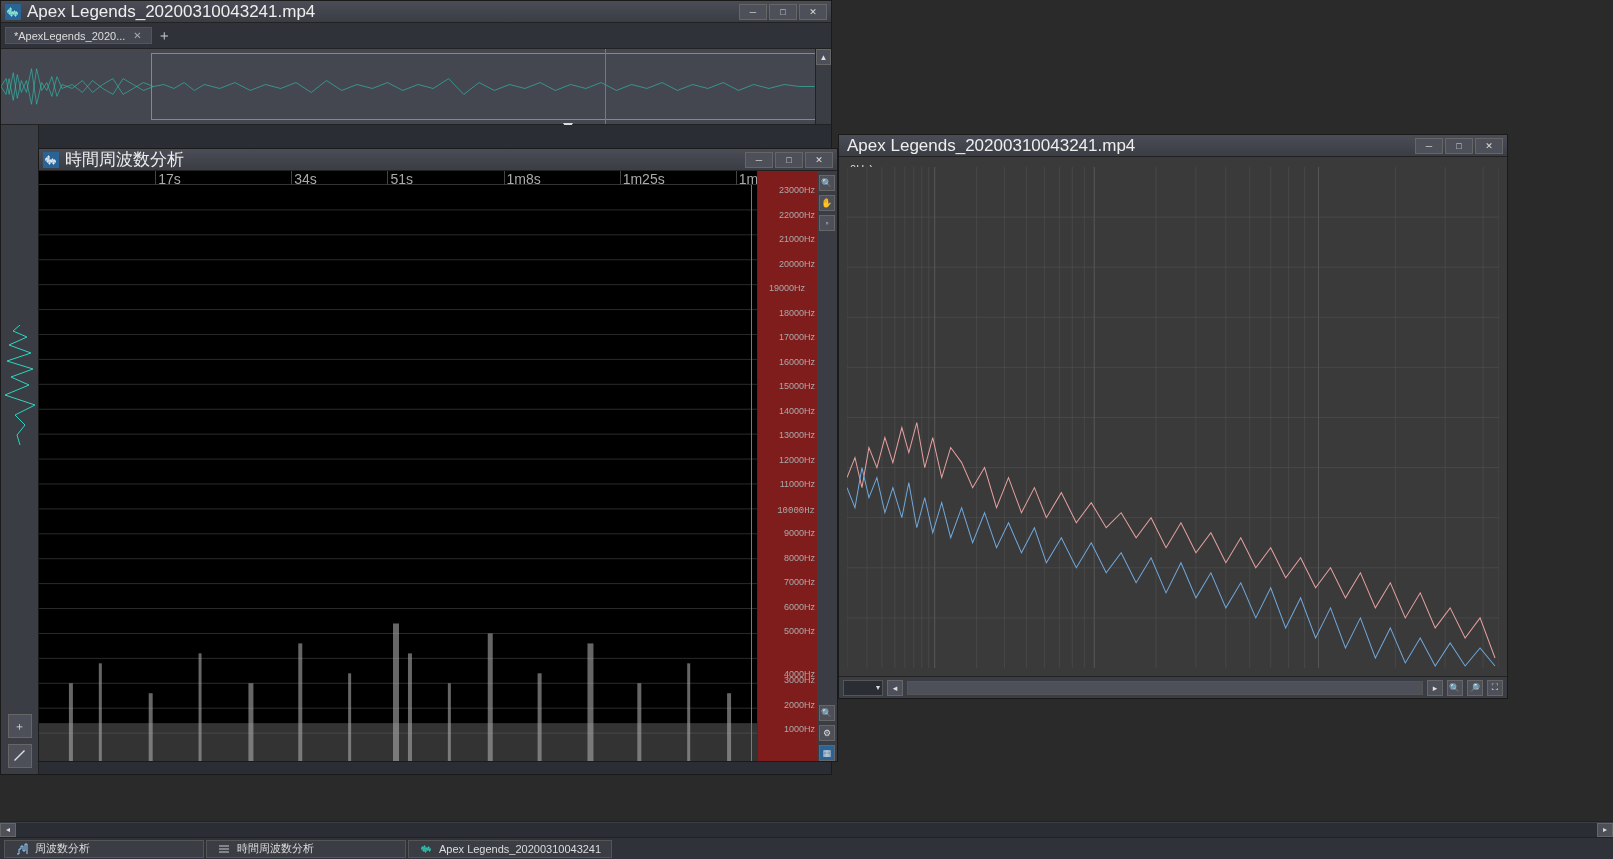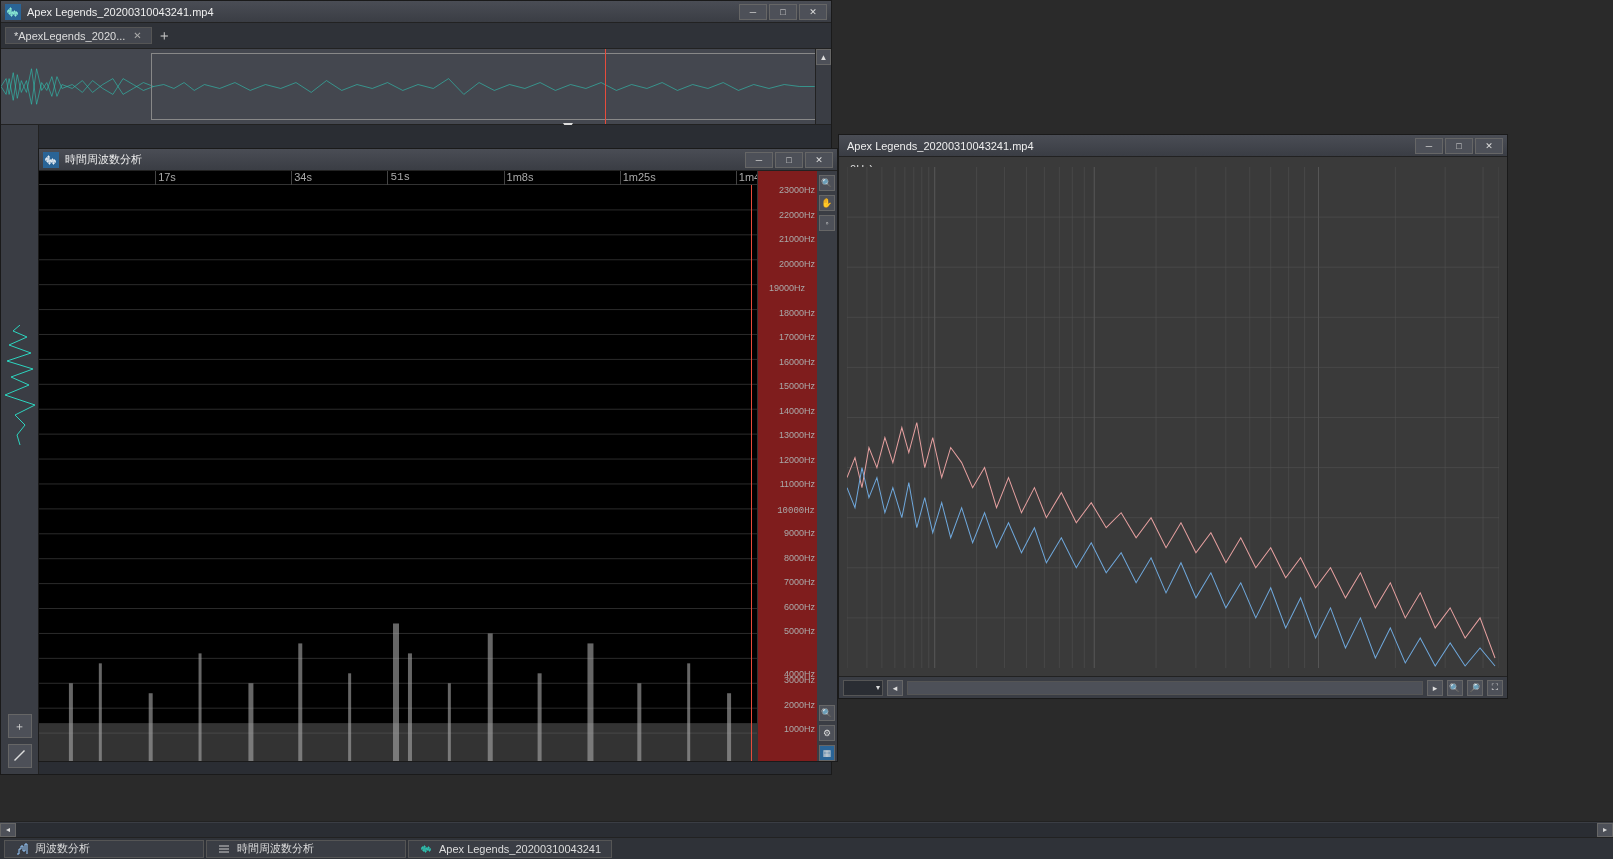--- a/index.html
+++ b/index.html
@@ -2,21 +2,21 @@
 <html><head>
 <meta charset="utf-8">
 <style>
 * { margin:0; padding:0; box-sizing:border-box; font-family:"Segoe UI",Tahoma,sans-serif; }
 body { background:#2a2a2a; width:1613px; height:859px; overflow:hidden; position:relative; color:#ddd; font-size:11px; }
 
 
 .window { position:absolute; background:#3a3d44; border:1px solid #1a1a1a; display:flex; flex-direction:column; }
 .titlebar { height:22px; background:linear-gradient(#4a4d55,#3a3d44); display:flex; align-items:center; padding:0 4px; border-bottom:1px solid #222; }
 .titlebar .icon { width:16px; height:16px; margin-right:6px; display:flex; align-items:center; justify-content:center; }
-.titlebar .title { flex:1; font-size:11px; color:#eee; white-space:nowrap; overflow:hidden; text-overflow:ellipsis; }
+.titlebar .title { flex:1; font-size:17px; color:#eee; white-space:nowrap; overflow:hidden; text-overflow:ellipsis; }
 .winbtns { display:flex; gap:2px; }
 .winbtn { width:28px; height:16px; background:#4d5058; border:1px solid #666; display:flex; align-items:center; justify-content:center; cursor:pointer; font-size:9px; color:#ddd; }
 
 
 #win-main { left:0; top:0; width:832px; height:775px; }
 .tabstrip { height:26px; background:#2f3238; display:flex; align-items:center; padding:0 4px; gap:2px; border-bottom:1px solid #222; }
 .tab { height:17px; padding:0 8px; background:#44474f; border:1px solid #555; display:flex; align-items:center; gap:6px; font-size:11px; cursor:pointer; }
 .tab .tab-close { width:12px; height:12px; display:flex; align-items:center; justify-content:center; font-size:10px; color:#aaa; cursor:pointer; }
 .tab-add { width:20px; height:20px; display:flex; align-items:center; justify-content:center; font-size:14px; color:#ccc; cursor:pointer; }
 
@@ -35,21 +35,21 @@
 .gutter { width:38px; background:#3a3d44; border-right:1px solid #222; display:flex; flex-direction:column; align-items:center; justify-content:flex-end; padding-bottom:6px; gap:6px; }
 .gutter-wave { position:absolute; left:0; top:200px; width:38px; height:120px; }
 .tool-btn { width:24px; height:24px; background:#4d5058; border:1px solid #666; display:flex; align-items:center; justify-content:center; cursor:pointer; }
 .canvas { flex:1; background:#2a2d33; position:relative; }
 
 
 #win-spectro { left:38px; top:148px; width:800px; height:614px; z-index:5; }
 .spectro-body { flex:1; display:flex; background:#000; position:relative; }
 .spectro-plot { flex:1; position:relative; overflow:hidden; background:#000; }
 .time-ruler { position:absolute; top:0; left:0; right:0; height:14px; background:#000; border-bottom:1px solid #333; }
-.time-tick { position:absolute; top:0; font-size:11px; color:#aaa; border-left:1px solid #444; height:14px; padding-left:2px; }
+.time-tick { position:absolute; top:0; font-size:14px; color:#aaa; border-left:1px solid #444; height:14px; padding-left:2px; }
 .freq-axis { width:60px; background:#7f1d1d; border-left:1px solid #333; position:relative; }
 .freq-tick { position:absolute; right:2px; font-size:9px; color:#aaa; text-align:right; width:56px; }
 .side-tools { width:20px; background:#3a3d44; display:flex; flex-direction:column; align-items:center; padding-top:4px; gap:4px; }
 .side-tool { width:16px; height:16px; background:#4d5058; border:1px solid #666; cursor:pointer; display:flex; align-items:center; justify-content:center; font-size:9px;}
 .info-overlay { position:absolute; top:18px; left:12px; color:#fff; font-size:11px; line-height:15px; background:rgba(0,0,0,0.0); z-index:3; }
 .spectro-grid { position:absolute; inset:14px 0 0 0; }
 .spectro-cursor { position:absolute; top:0; bottom:0; width:1px; background:#e74c3c; }
 
 
 #win-freq-hidden { left:698px; top:134px; width:806px; height:26px; z-index:2; background:#3a3d44;}
@@ -163,21 +163,21 @@
       <div class="winbtn">─</div>
       <div class="winbtn">□</div>
       <div class="winbtn close">✕</div>
     </div>
   </div>
   <div class="spectro-body">
     <div class="spectro-plot">
       <div class="time-ruler">
           <div class="time-tick" style="left: 116.129px;">17s</div>
           <div class="time-tick" style="left: 232.258px; margin-left: 20px;">34s</div>
-          <div class="time-tick" style="left: 348.387px; font-family: Liberation Mono, monospace;">51s</div>
+          <div class="time-tick" style="left: 348.387px;">51s</div>
           <div class="time-tick" style="left: 464.516px;">1m8s</div>
           <div class="time-tick" style="left: 580.645px;">1m25s</div>
           <div class="time-tick" style="left: 696.774px;">1m42s</div>
         </div>
       <div class="spectro-grid">
         <svg width="100%" height="100%" viewBox="0 0 720 578" preserveAspectRatio="none">
           <rect width="720" height="578" fill="#000"></rect>
 
           <g stroke="#2b2b2b" stroke-width="1">
             <line x1="0" y1="25" x2="720" y2="25"></line>

